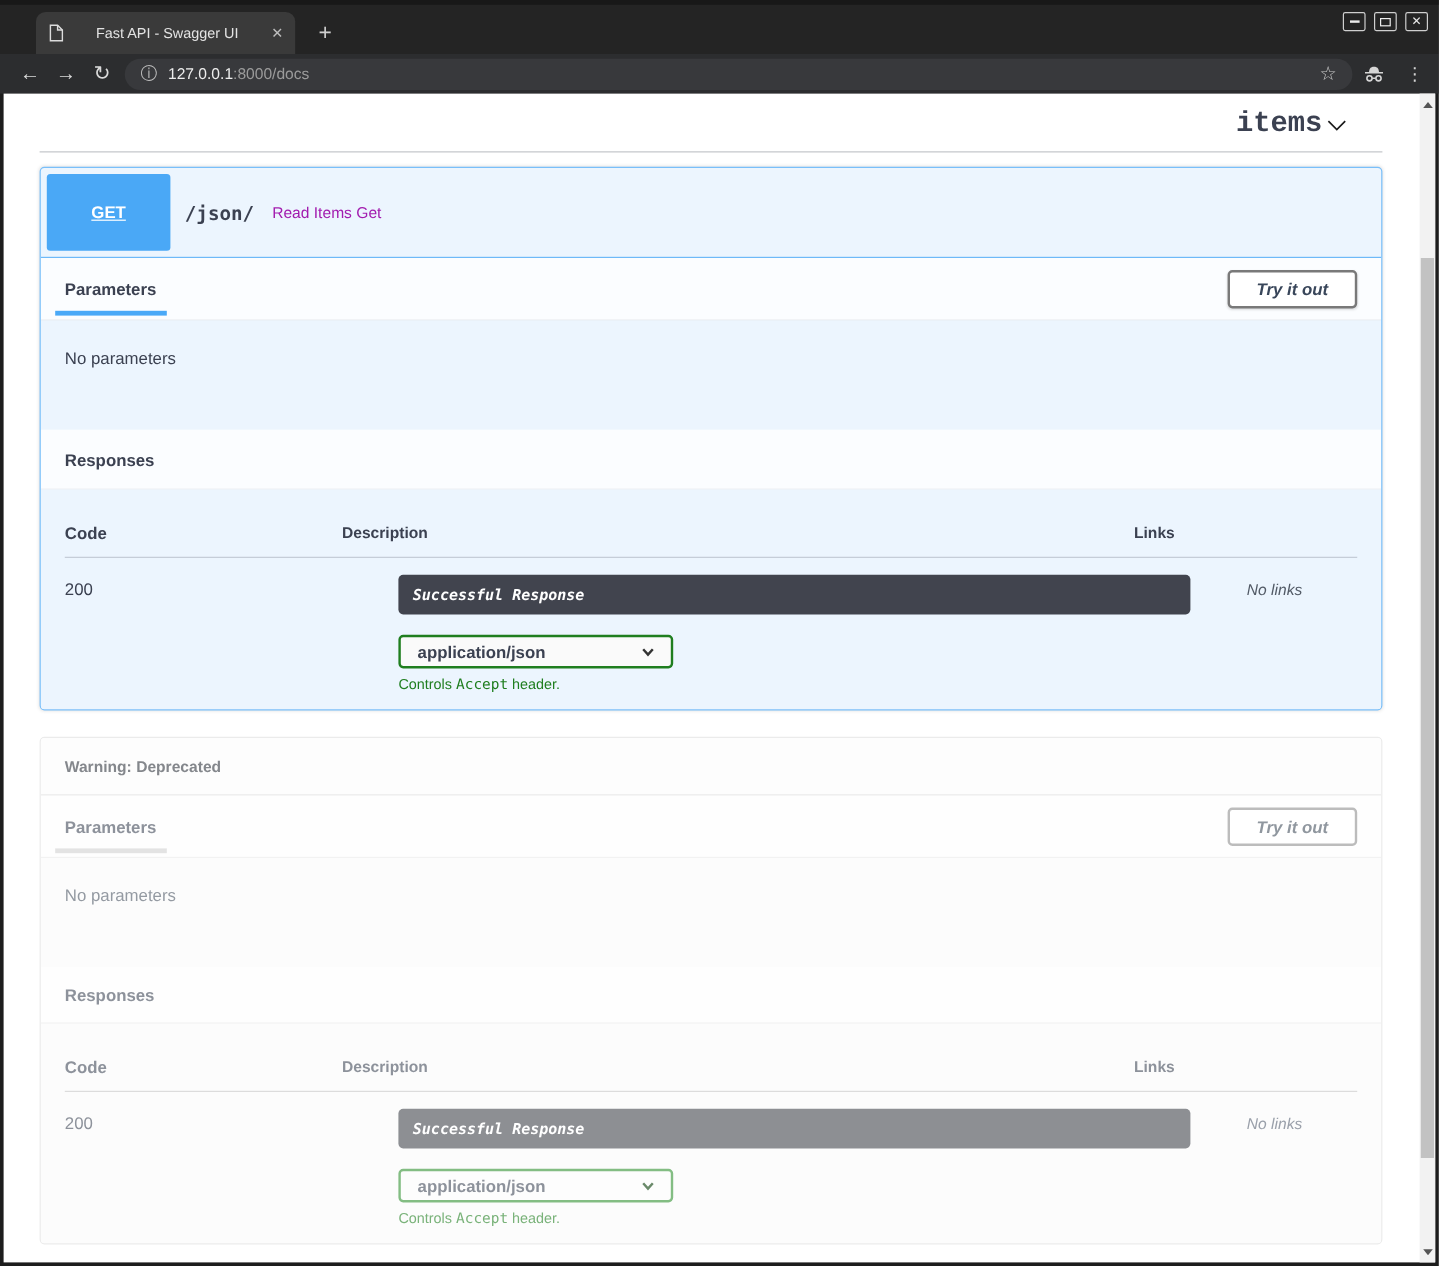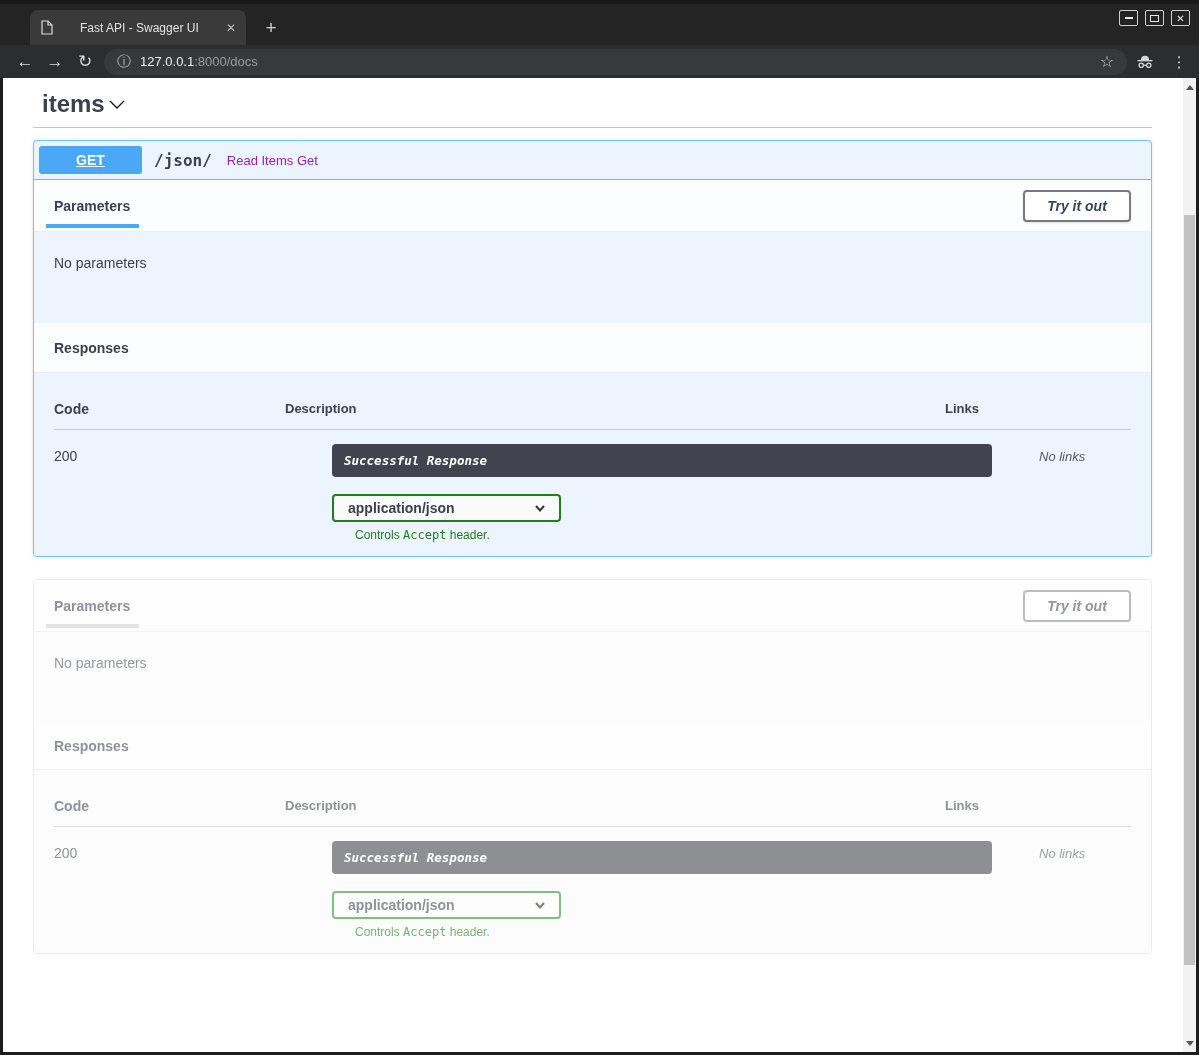--- a/index.html
+++ b/index.html
@@ -31,32 +31,32 @@
   .url-host { color:#ededed; }
   .url-rest { color:#9b9b9b; }
   .star-icon { margin-left:auto; color:#c9c9c9; font-size:16px; }
   .incog-icon { width:26px; text-align:center; margin-right:8px; }
   .menu-icon { color:#d5d5d5; font-size:15px; width:20px; text-align:center; letter-spacing:0; }
 
   
   .content { position:absolute; top:78px; left:3px; right:3px; bottom:3px; background:#fff; }
   .page { position:absolute; top:0; left:0; right:13px; bottom:0; padding:2px 31px 0 30px; overflow:hidden; }
 
-  .tag-row { display:flex; justify-content:flex-start; align-items:center; padding:10px 26px 0 9px; }
+  .tag-row { display:flex; justify-content:flex-end; align-items:center; padding:10px 26px 0 9px;font-family:Liberation Mono, monospace; }
   .tag-title { font-size:24px; font-weight:bold; color:#3b4151; }
   .tag-hr { border:none; border-top:1px solid rgba(59,65,81,.3); margin:9px 0 12px; }
 
   .opblock { border:1px solid; border-radius:4px; margin-bottom:22px; overflow:hidden; }
   .op-get { border-color:#79bffa; background:#ecf5fe; box-shadow:0 0 3px rgba(0,0,0,.12); }
   .op-dep { border-color:#ebebeb; background:#fdfdfd; }
 
   .op-summary { display:flex; align-items:center; padding:5px; }
   .op-get .op-summary { border-bottom:1px solid #6eb9f8; }
   .op-dep .op-summary { padding-bottom:3px; }
-  .method-badge { min-width:103px; padding:6px 0; text-align:center; border-radius:3px;
+  .method-badge { min-width:103px; padding:24px 0; text-align:center; border-radius:3px;
                   font-weight:bold; font-size:14px; color:#fff;text-decoration:underline; }
   .op-get .method-badge { background:#4aa8f6; }
   .op-dep .method-badge { background:#ebebeb; color:#fdfdfd; }
   .op-path { margin-left:12px; font-family:"DejaVu Sans Mono", monospace; font-weight:bold;
              font-size:16px; color:#3b4151; }
   .op-dep .op-path { color:#8f949c; text-decoration:line-through; }
   .op-desc { margin-left:15px; font-size:13px; color:#a21caf; }
   .op-dep .op-desc { color:#9aa0a8; }
 
   .warning-band { padding:16px 20px; font-size:13px; font-weight:bold; color:#84878c;
@@ -101,21 +101,21 @@
   .op-get .desc-box { background:#41444e; }
   .op-dep .desc-box { background:#8d8f93; }
   .links-cell { font-style:italic; font-size:13px; color:#525a66; padding-top:5px; }
   .op-dep .links-cell { color:#9aa0aa; }
 
   .media-row { margin-top:17px; }
   .media-select { width:229px; height:28px; border:2px solid #1f7e1f; border-radius:4px; background:#fafafa;
                   display:flex; align-items:center; justify-content:space-between; padding:0 12px 0 14px;
                   font-size:14px; font-weight:bold; color:#3b4151; cursor:pointer; }
   .op-dep .media-select { border-color:#83bd83; color:#8d929b; background:#fdfdfd; }
-  .controls-note { margin-top:6px; font-size:12px; color:#1f7e1f;margin-left:23px; }
+  .controls-note { margin-top:6px; font-size:12px; color:#1f7e1f; }
   .op-dep .controls-note { color:#79b279; }
   .mono { font-family:"DejaVu Sans Mono", monospace; }
 
   
   .scrollbar { position:absolute; top:0; right:0; bottom:0; width:13px; background:#f2f2f2; }
   .scroll-up, .scroll-down { position:absolute; left:0; width:13px; height:14px;
                              display:flex; align-items:center; justify-content:center; }
   .scroll-up { top:2px; } .scroll-down { bottom:2px; }
   .tri-up { width:0; height:0; border-left:4px solid transparent; border-right:4px solid transparent;
             border-bottom:5px solid #555; }
@@ -226,20 +226,21 @@
               <div class="controls-note"><span>Controls </span><span class="mono">Accept</span><span> header.</span></div>
             </div>
           </div>
           <span class="links-cell">No links</span>
         </div>
       </div>
     </div>
 
     <div class="opblock op-dep">
 
+      <div class="warning-band">Warning: Deprecated</div>
 
       <div class="sec-header">
         <span class="sec-title">Parameters</span>
         <div class="tab-underline"></div>
         <button class="tryout-btn">Try it out</button>
       </div>
 
       <div class="param-body">No parameters</div>
 
       <div class="sec-header resp-header">

